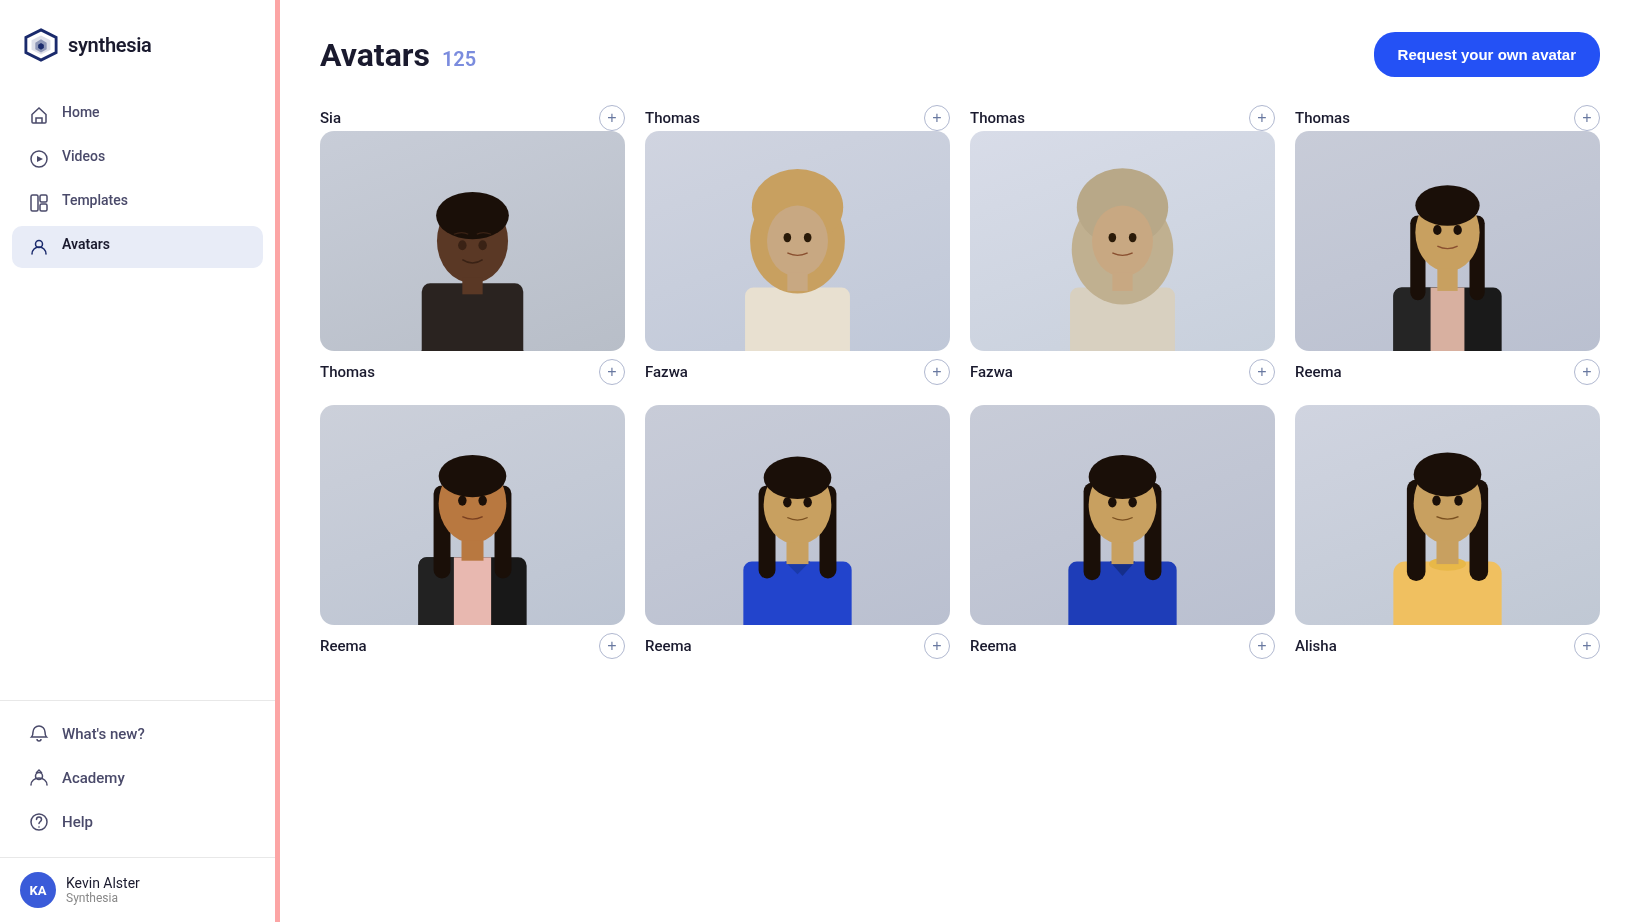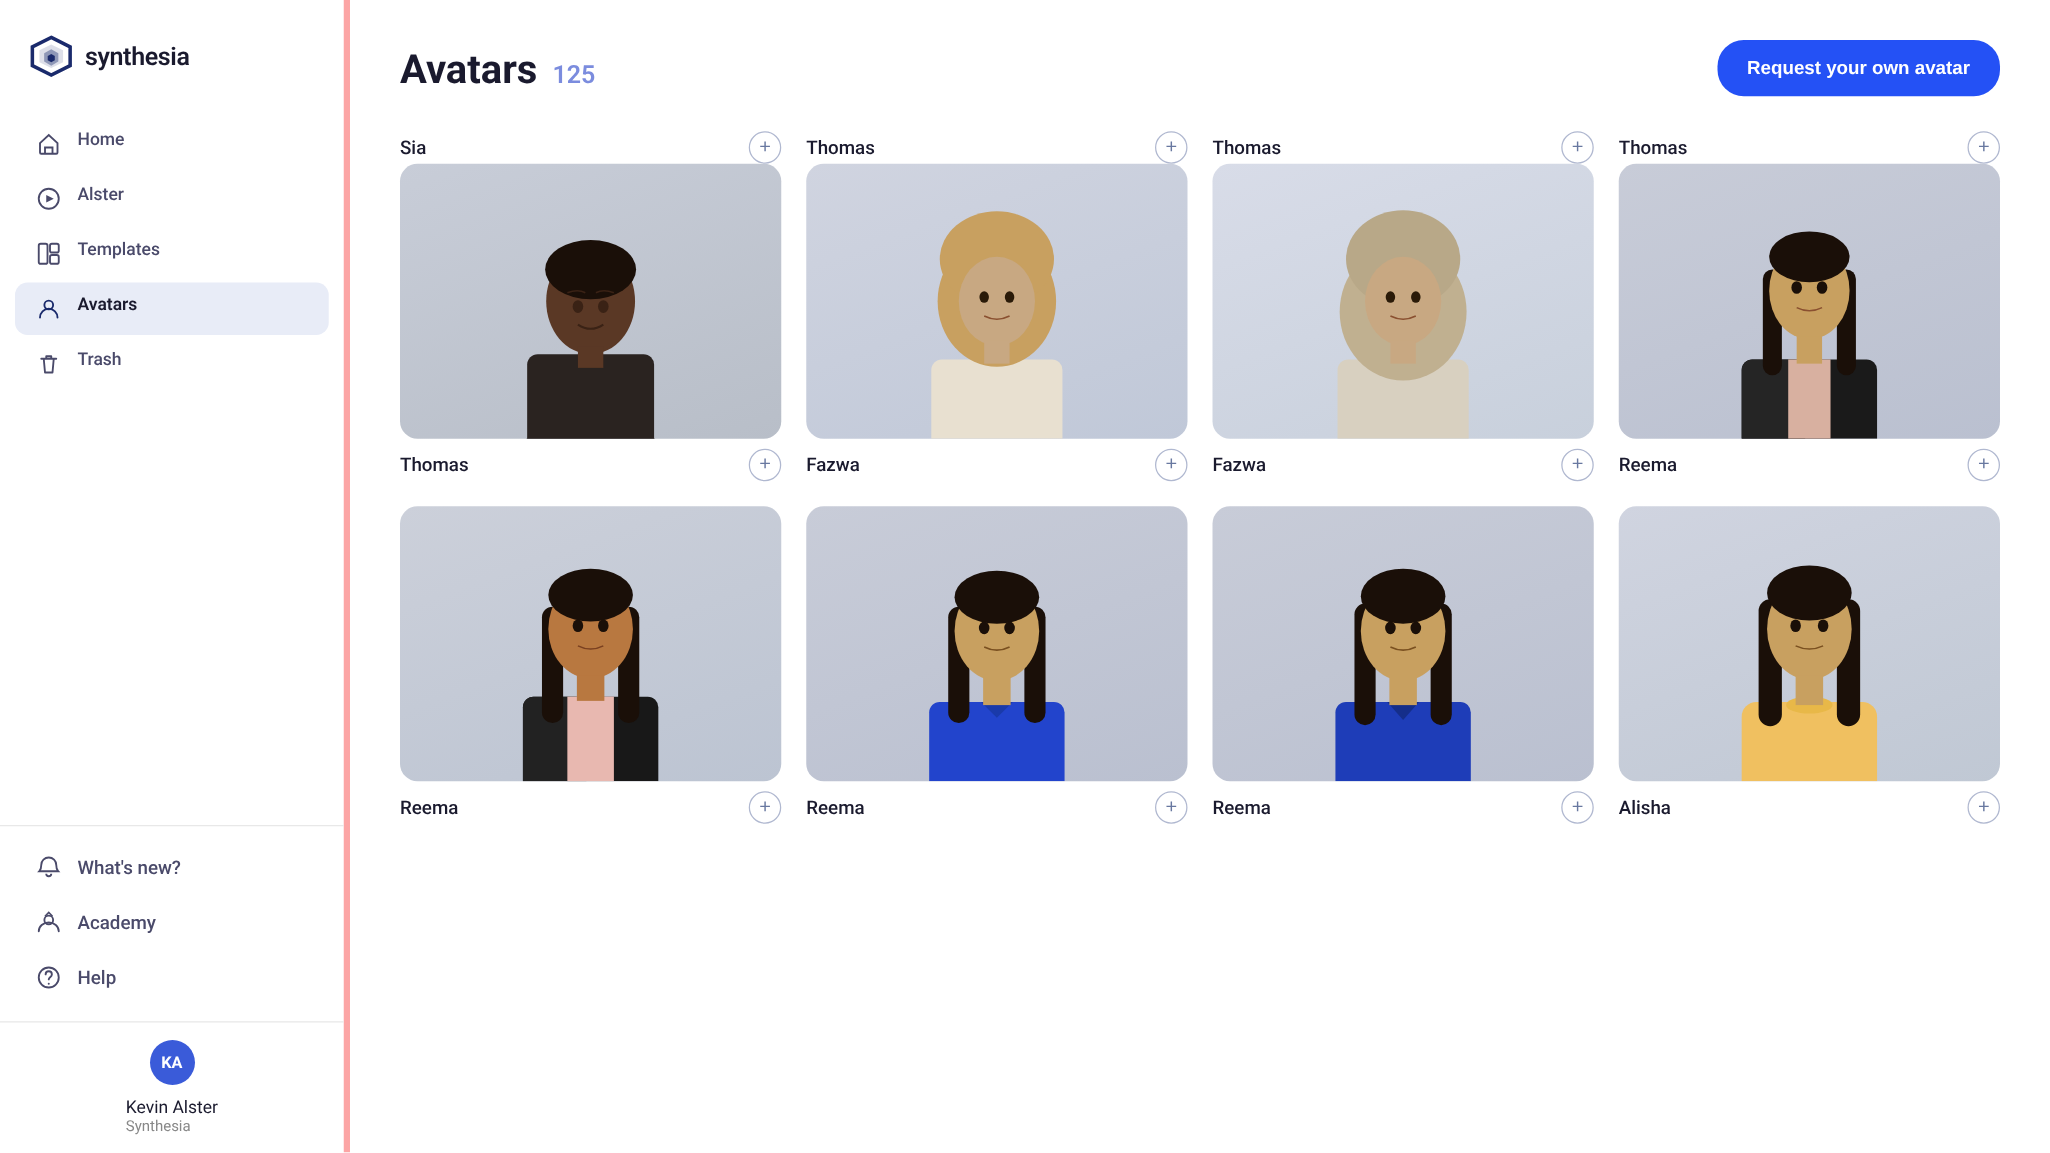--- a/index.html
+++ b/index.html
@@ -73,21 +73,20 @@
       font-size: 15px;
       font-weight: 500;
       margin-bottom: 2px;
     }
     .user-area {
       display: flex;
       align-items: center;
       gap: 10px;
       padding: 14px 20px;
       border-top: 1px solid #e8e8e8;
-      flex-direction: column;
     }
     .user-avatar {
       width: 36px;
       height: 36px;
       border-radius: 50%;
       background: #3a5bd9;
       color: #fff;
       font-weight: 700;
       font-size: 13px;
       display: flex;
@@ -210,21 +209,21 @@
       <span>Home</span>
     </div>
 
     <div class="nav-item">
       <span class="nav-icon">
         <svg width="20" height="20" viewBox="0 0 20 20" fill="none">
           <circle cx="10" cy="10" r="8" stroke="#4a4a6a" stroke-width="1.5" fill="none"></circle>
           <polygon points="8,7 14,10 8,13" fill="#4a4a6a"></polygon>
         </svg>
       </span>
-      <span>Alster</span>
+      <span>Videos</span>
     </div>
 
     <div class="nav-item">
       <span class="nav-icon">
         <svg width="20" height="20" viewBox="0 0 20 20" fill="none">
           <rect x="2" y="2" width="7" height="16" rx="1.5" stroke="#4a4a6a" stroke-width="1.5" fill="none"></rect>
           <rect x="11" y="2" width="7" height="7" rx="1.5" stroke="#4a4a6a" stroke-width="1.5" fill="none"></rect>
           <rect x="11" y="11" width="7" height="7" rx="1.5" stroke="#4a4a6a" stroke-width="1.5" fill="none"></rect>
         </svg>
       </span>
@@ -234,28 +233,20 @@
     <div class="nav-item active">
       <span class="nav-icon">
         <svg width="20" height="20" viewBox="0 0 20 20" fill="none">
           <circle cx="10" cy="7" r="3.5" stroke="#1a2a6c" stroke-width="1.5" fill="none"></circle>
           <path d="M3 17c0-3.866 3.134-7 7-7s7 3.134 7 7" stroke="#1a2a6c" stroke-width="1.5" fill="none" stroke-linecap="round"></path>
         </svg>
       </span>
       <span>Avatars</span>
     </div>
 
-    <div class="nav-item">
-      <span class="nav-icon">
-        <svg width="20" height="20" viewBox="0 0 20 20" fill="none">
-          <path d="M4 6h12M8 6V4h4v2M6 6l1 11h6l1-11" stroke="#4a4a6a" stroke-width="1.5" stroke-linecap="round" stroke-linejoin="round" fill="none"></path>
-        </svg>
-      </span>
-      <span>Trash</span>
-    </div>
   </div>
 
   <div class="nav-bottom">
 
     <div class="nav-bottom-item">
       <span class="nav-icon">
         <svg width="20" height="20" viewBox="0 0 20 20" fill="none">
           <path d="M10 2a6 6 0 016 6c0 2.5.5 4 1.5 5H2.5C3.5 12 4 10.5 4 8a6 6 0 016-6z" stroke="#4a4a6a" stroke-width="1.5" fill="none"></path>
           <path d="M8 15c0 1.1.9 2 2 2s2-.9 2-2" stroke="#4a4a6a" stroke-width="1.5" fill="none"></path>
         </svg>

